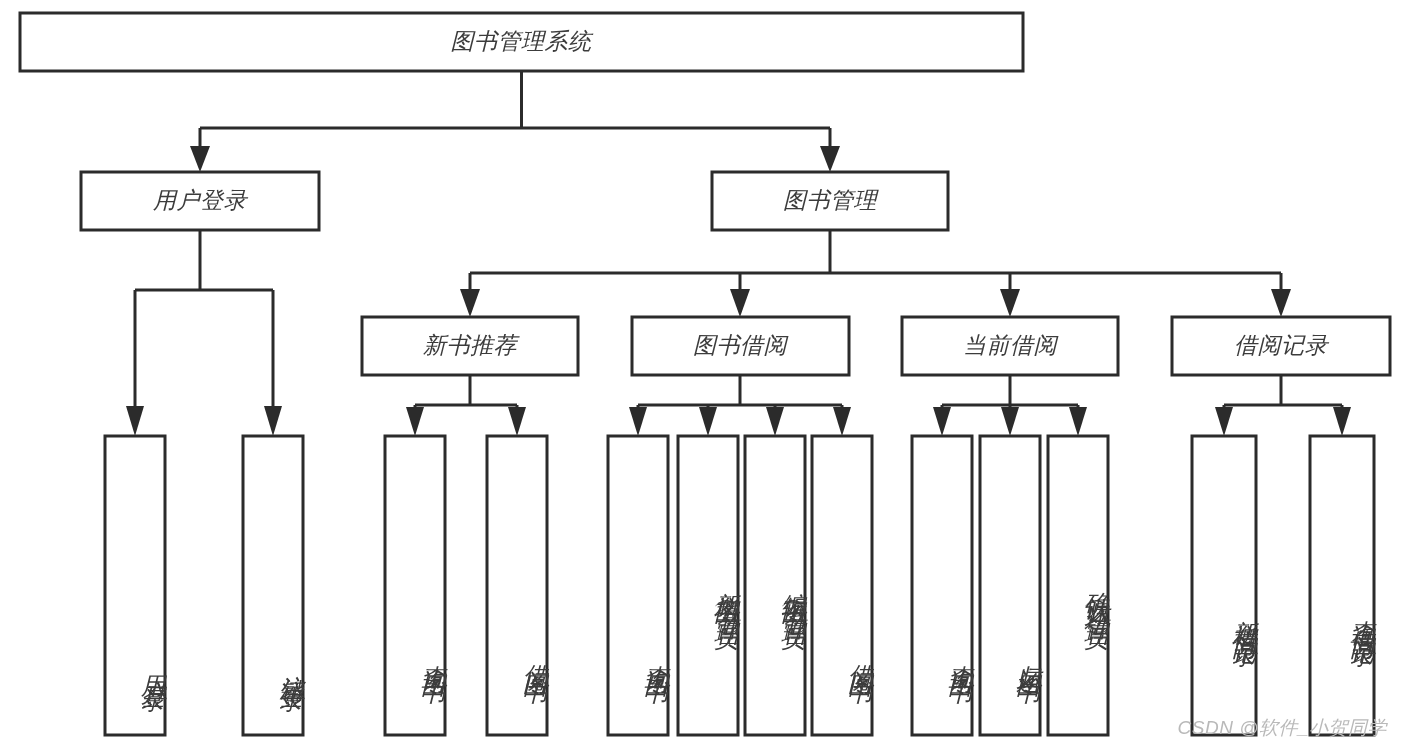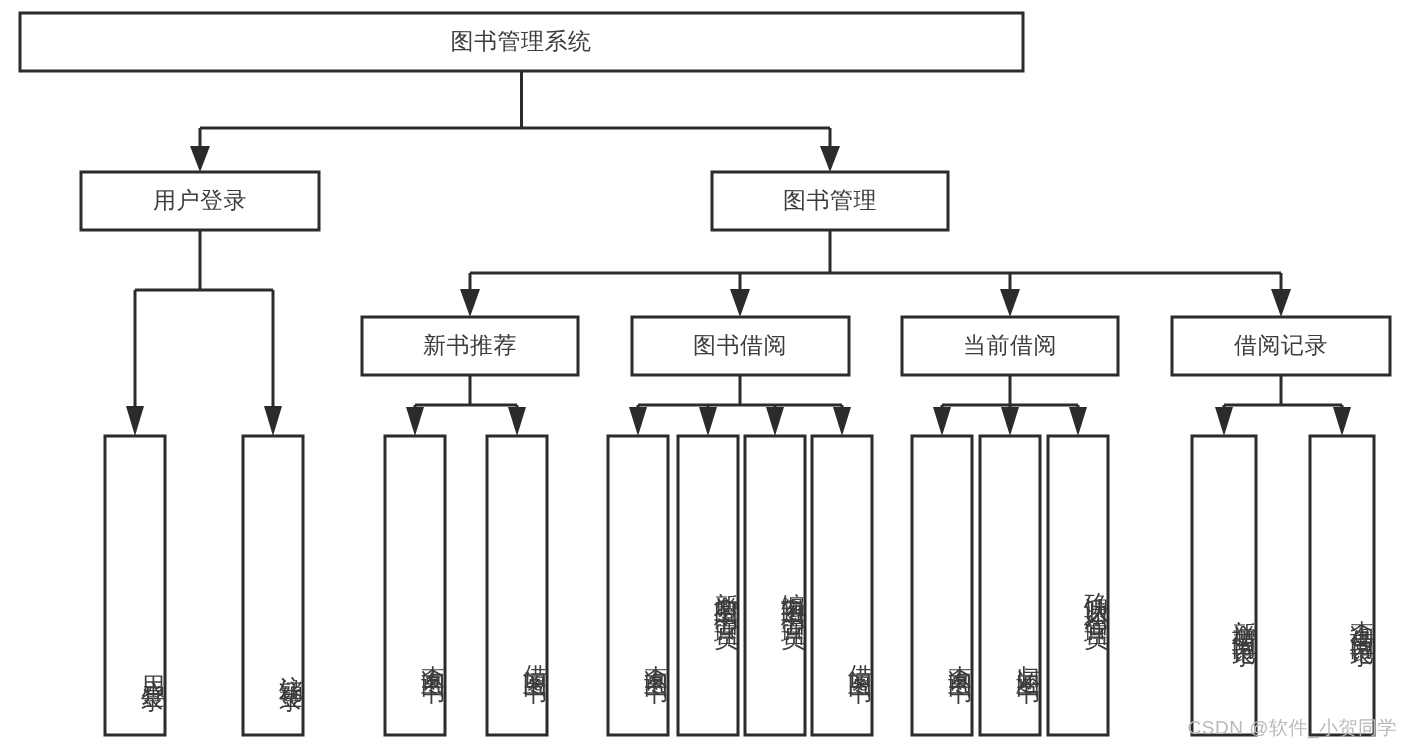--- a/index.html
+++ b/index.html
@@ -10,20 +10,21 @@
   }
   body {
     font-family: "Liberation Sans", "DejaVu Sans", sans-serif;
   }
   #diagram-root {
     position: relative;
     width: 1405px;
     height: 747px;
     background: #ffffff;
     overflow: hidden;
+    font-style: italic;
   }
   svg.diagram-canvas {
     position: absolute;
     left: 0;
     top: 0;
     width: 1405px;
     height: 747px;
     display: block;
   }
   .node-rect {
@@ -60,21 +61,21 @@
     letter-spacing: 5px;
     display: flex;
     align-items: flex-start;
     justify-content: center;
     white-space: nowrap;
     pointer-events: none;
     user-select: none;
   }
   .watermark {
     position: absolute;
-    right: 8px;
+    right: 18px;
     bottom: 6px;
     color: #b9b9b9;
     font-size: 19px;
     font-family: "Liberation Sans", "DejaVu Sans", sans-serif;
     letter-spacing: 0.5px;
     white-space: nowrap;
     text-align: right;
   }
 </style>
 </head>

